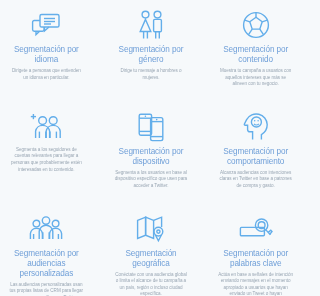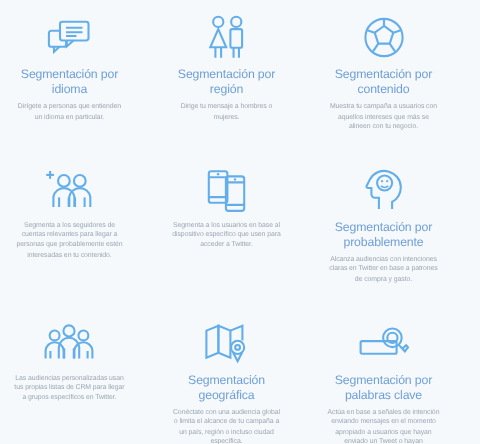--- a/index.html
+++ b/index.html
@@ -89,21 +89,21 @@
         <circle cx="8.5" cy="4.6" r="3.4"></circle>
         <path d="M8.5 9.4 L3.2 21.5 H13.8 Z"></path>
         <line x1="6.6" y1="21.5" x2="6.6" y2="28.5"></line>
         <line x1="10.4" y1="21.5" x2="10.4" y2="28.5"></line>
         <circle cx="20.5" cy="4.6" r="3.4"></circle>
         <rect x="16.6" y="9.4" width="7.8" height="12.4" rx="1.2"></rect>
         <line x1="18.7" y1="21.8" x2="18.7" y2="28.5"></line>
         <line x1="22.3" y1="21.8" x2="22.3" y2="28.5"></line>
       </svg>
     </div>
-    <div class="card-title">Segmentación por región</div>
+    <div class="card-title">Segmentación por género</div>
     <div class="card-desc">Dirige tu mensaje a hombres o mujeres.</div>
   </div>
 
   <div class="card r1">
     <div class="icon-wrap">
       <svg width="28" height="28" viewBox="0 0 28 28" fill="none" stroke="#63aeea" stroke-width="1.4">
         <circle cx="14" cy="14" r="12.4"></circle>
         <path d="M14 6.3 L20.2 10.8 L17.8 18.1 L10.2 18.1 L7.8 10.8 Z"></path>
         <line x1="14" y1="6.3" x2="14" y2="1.6"></line>
         <line x1="20.2" y1="10.8" x2="25.2" y2="9.2"></line>
@@ -140,52 +140,54 @@
         <rect x="2.2" y="2.2" width="12.4" height="21" rx="1.6"></rect>
         <line x1="2.2" y1="6.2" x2="14.6" y2="6.2"></line>
         <line x1="2.2" y1="19.4" x2="14.6" y2="19.4"></line>
         <circle cx="8.4" cy="4.2" r="0.8" fill="#63aeea" stroke="none"></circle>
         <rect x="13.6" y="5.6" width="12.2" height="23" rx="1.8"></rect>
         <line x1="13.6" y1="9.6" x2="25.8" y2="9.6"></line>
         <line x1="13.6" y1="24.6" x2="25.8" y2="24.6"></line>
         <circle cx="19.7" cy="7.6" r="0.8" fill="#63aeea" stroke="none"></circle>
       </svg>
     </div>
+    <div class="card-title">Segmentación por dispositivo</div>
     <div class="card-desc">Segmenta a los usuarios en base al dispositivo específico que usen para acceder a Twitter.</div>
   </div>
 
   <div class="card r2">
     <div class="icon-wrap">
       <svg width="26" height="30" viewBox="0 0 26 30" fill="none" stroke="#63aeea" stroke-width="1.4">
         <path d="M18.4 27.4 V22.6 C22 20.6 24.2 16.8 24.2 12.6 A11 11 0 0 0 3.6 7.6 L1.4 12 A0.9 0.9 0 0 0 2.2 13.3 H4.6 V17.4 A2.4 2.4 0 0 0 7 19.8 H9.6 V27.4"></path>
         <circle cx="13.4" cy="10" r="5"></circle>
         <circle cx="11.7" cy="8.8" r="0.75" fill="#63aeea" stroke="none"></circle>
         <circle cx="15.1" cy="8.8" r="0.75" fill="#63aeea" stroke="none"></circle>
         <path d="M11 11.8 A3 3 0 0 0 15.8 11.8" stroke-width="1.1"></path>
       </svg>
     </div>
-    <div class="card-title">Segmentación por probablemente</div>
+    <div class="card-title">Segmentación por comportamiento</div>
     <div class="card-desc">Alcanza audiencias con intenciones claras en Twitter en base a patrones de compra y gasto.</div>
   </div>
 
   <div class="card r3">
     <div class="icon-wrap">
       <svg width="34" height="28" viewBox="0 0 34 28" fill="none" stroke="#63aeea" stroke-width="1.4">
         <circle cx="7.4" cy="8.6" r="3.3"></circle>
         <path d="M1.4 24 V18.6 A6 6 0 0 1 7.4 13.2 A6 6 0 0 1 13.4 18.6 V24"></path>
         <circle cx="17" cy="5.6" r="3.7"></circle>
         <path d="M10.2 24 V16.4 A6.8 6.8 0 0 1 17 10.2 A6.8 6.8 0 0 1 23.8 16.4 V24"></path>
         <line x1="13.8" y1="17.2" x2="13.8" y2="24"></line>
         <line x1="20.2" y1="17.2" x2="20.2" y2="24"></line>
         <circle cx="26.6" cy="8.6" r="3.3"></circle>
         <path d="M20.6 24 V18.6 A6 6 0 0 1 26.6 13.2 A6 6 0 0 1 32.6 18.6 V24"></path>
         <line x1="4.6" y1="19" x2="4.6" y2="24"></line>
         <line x1="29.4" y1="19" x2="29.4" y2="24"></line>
       </svg>
     </div>
+    <div class="card-title">Segmentación por audiencias personalizadas</div>
     <div class="card-desc">Las audiencias personalizadas usan tus propias listas de CRM para llegar a grupos específicos en Twitter.</div>
   </div>
 
   <div class="card r3">
     <div class="icon-wrap">
       <svg width="30" height="28" viewBox="0 0 30 28" fill="none" stroke="#63aeea" stroke-width="1.4">
         <path d="M1.6 5.4 L9.6 2.2 V20.2 L1.6 23.4 Z"></path>
         <path d="M9.6 2.2 L17.6 5.4 V23.4 L9.6 20.2 Z"></path>
         <path d="M17.6 5.4 L25.6 2.2 V12"></path>
         <circle cx="22.4" cy="16.6" r="4.4"></circle>

